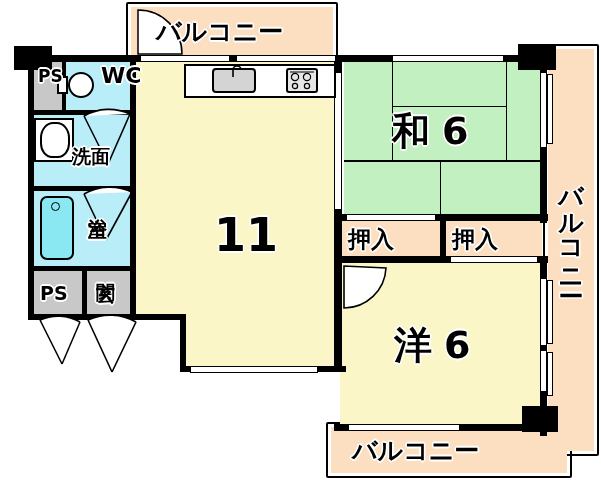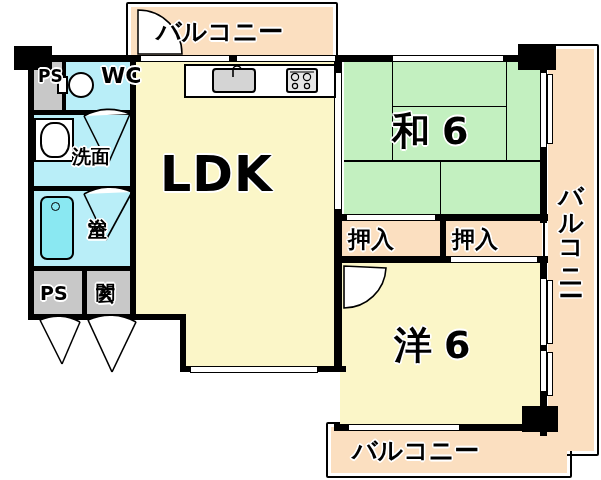--- a/index.html
+++ b/index.html
@@ -215,21 +215,21 @@
 
   <div class="toilettank" style="left:57px;top:76px;width:11px;height:18px;"></div>
   <div class="toiletbowl" style="left:68px;top:72px;width:26px;height:26px;"></div>
 
   <div class="counter" style="left:34px;top:118px;width:40px;height:44px;"></div>
   <div class="sinkbowl" style="left:40px;top:122px;width:30px;height:36px;"></div>
 
   <div class="tub" style="left:40px;top:196px;width:34px;height:64px;"></div>
   <div class="tubknob" style="left:51px;top:202px;width:7px;height:7px;"></div>
 
-  <div class="lab t-ldk" style="left:160px;top:150px;">LDK</div>
+  <div class="lab t-ldknum" style="left:214px;top:212px;">11</div>
 
   <div class="lab t-room" style="left:392px;top:112px;">和</div>
   <div class="lab t-room" style="left:442px;top:112px;">6</div>
 
   <div class="lab t-room" style="left:394px;top:326px;">洋</div>
   <div class="lab t-room" style="left:444px;top:326px;">6</div>
 
   <div class="lab t-small" style="left:72px;top:147px;">洗面</div>
 
   <div class="lab-v t-small" style="left:88px;top:204px;">浴室</div>

